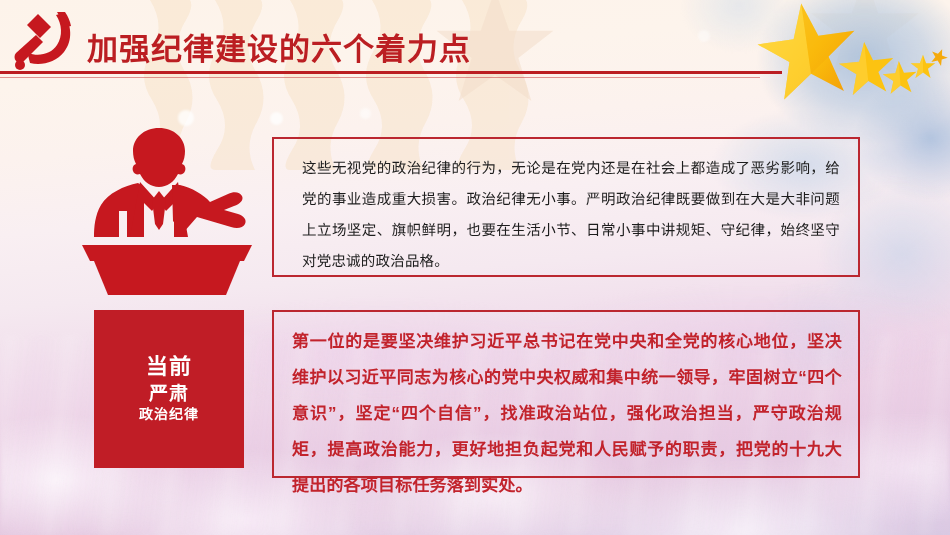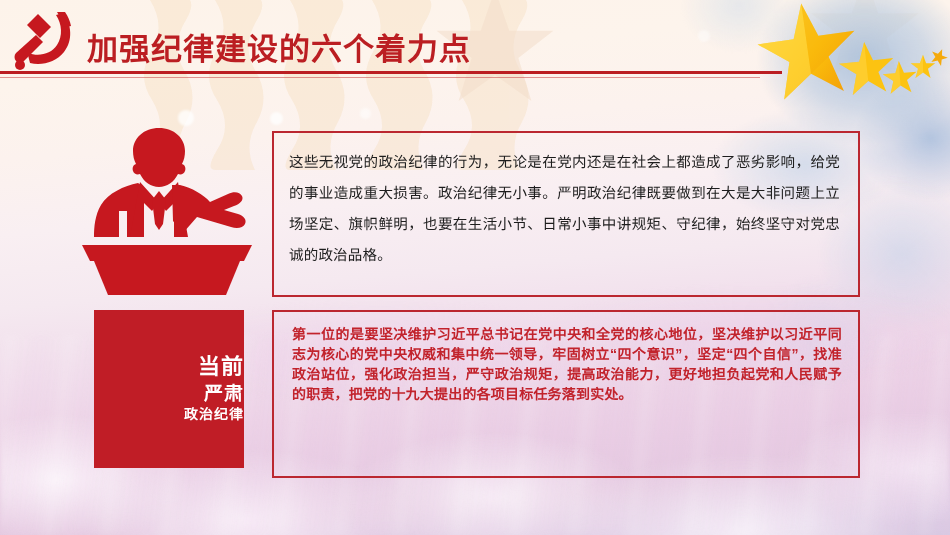--- a/index.html
+++ b/index.html
@@ -164,21 +164,21 @@
   }
 
   
   .label-box {
     position: absolute;
     left: 94px; top: 310px;
     width: 150px; height: 158px;
     background: #c01d26;
     display: flex;
     flex-direction: column;
-    align-items: flex-end;
+    align-items: center;
     justify-content: center;
     gap: 3px;
   }
   .label-line {
     color: #ffffff;
     font-weight: bold;
     line-height: 1.12;
     letter-spacing: 1px;
     text-align: center;
     font-family: "Liberation Sans", "DejaVu Sans", sans-serif;
@@ -188,40 +188,40 @@
   .label-line.l3 { font-size: 14px; }
 
   
   .text-box {
     position: absolute;
     border: 2px solid #bb2730;
     box-sizing: border-box;
     background: transparent;
   }
   .box-a {
-    left: 272px; top: 131px;
-    width: 588px; height: 166px;
-    padding: 14px 18px 10px 15px;
+    left: 272px; top: 137px;
+    width: 588px; height: 140px;
+    padding: 14px 18px 10px 28px;
   }
   .box-b {
     left: 272px; top: 310px;
     width: 588px; height: 168px;
     padding: 12px 16px 10px 18px;
   }
   .para-a {
     font-size: 14.5px;
     line-height: 31px;
     color: #1d1d1d;
     text-align: justify;
     letter-spacing: .2px;
     font-family: "Liberation Sans", "DejaVu Sans", sans-serif;
   }
   .para-b {
-    font-size: 14px;
-    line-height: 20px;
+    font-size: 17px;
+    line-height: 36px;
     color: #c2232c;
     font-weight: bold;
     text-align: justify;
     letter-spacing: .2px;
     font-family: "Liberation Sans", "DejaVu Sans", sans-serif;
   }
 </style>
 </head>
 <body>
 

